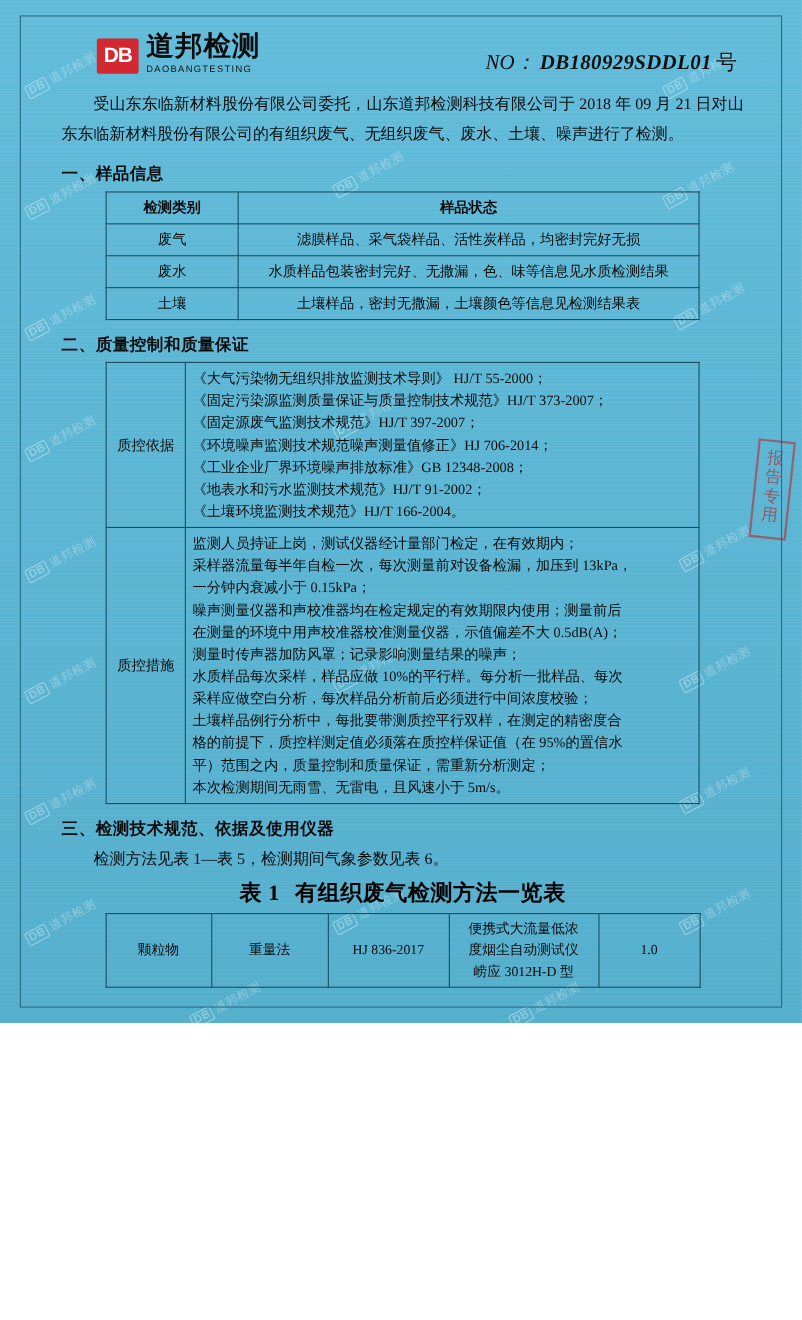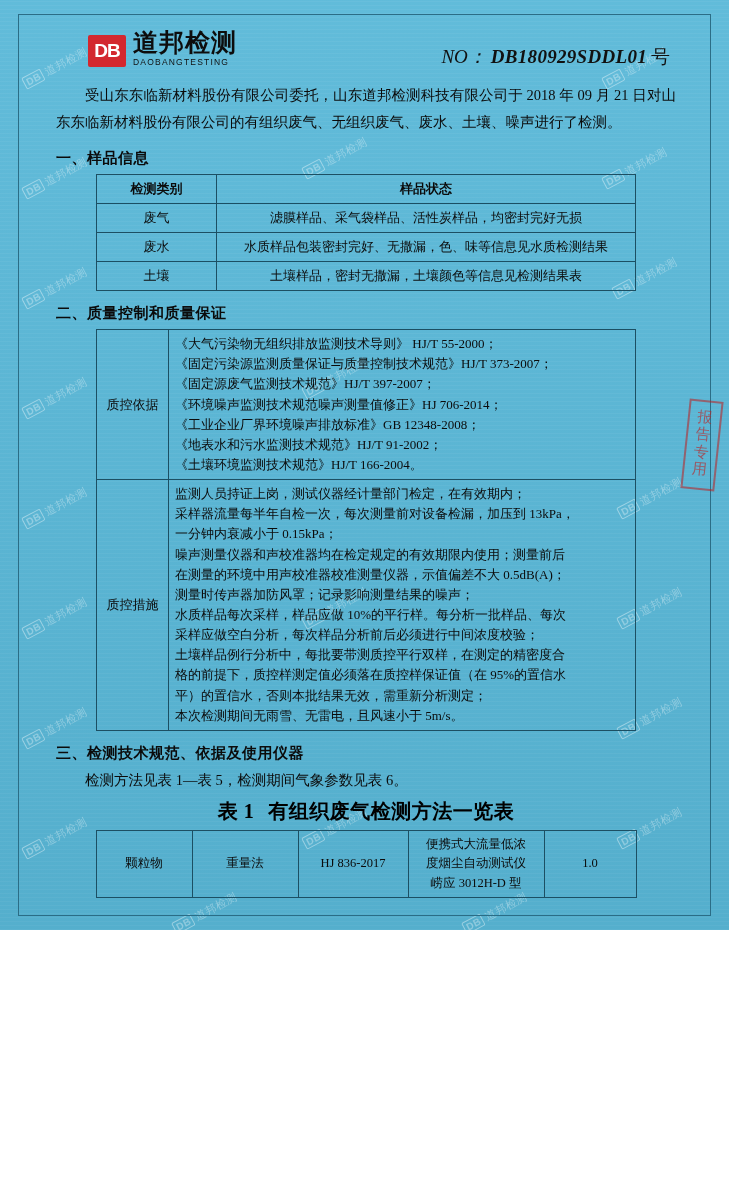--- a/index.html
+++ b/index.html
@@ -301,21 +301,21 @@
             <div>监测人员持证上岗，测试仪器经计量部门检定，在有效期内；</div>
             <div>采样器流量每半年自检一次，每次测量前对设备检漏，加压到 13kPa，</div>
             <div>一分钟内衰减小于 0.15kPa；</div>
             <div>噪声测量仪器和声校准器均在检定规定的有效期限内使用；测量前后</div>
             <div>在测量的环境中用声校准器校准测量仪器，示值偏差不大 0.5dB(A)；</div>
             <div>测量时传声器加防风罩；记录影响测量结果的噪声；</div>
             <div>水质样品每次采样，样品应做 10%的平行样。每分析一批样品、每次</div>
             <div>采样应做空白分析，每次样品分析前后必须进行中间浓度校验；</div>
             <div>土壤样品例行分析中，每批要带测质控平行双样，在测定的精密度合</div>
             <div>格的前提下，质控样测定值必须落在质控样保证值（在 95%的置信水</div>
-            <div>平）的置信水，否则本批结果无效，需重新分析测定；</div>
+            <div>平）范围之内，质量控制和质量保证，需重新分析测定；</div>
             <div>本次检测期间无雨雪、无雷电，且风速小于 5m/s。</div>
             <div></div>
           </td>
         </tr>
       </tbody>
     </table>
 
     <h2 class="sec">三、检测技术规范、依据及使用仪器</h2>
     <div class="sec3-line">检测方法见表 1—表 5，检测期间气象参数见表 6。</div>
 

